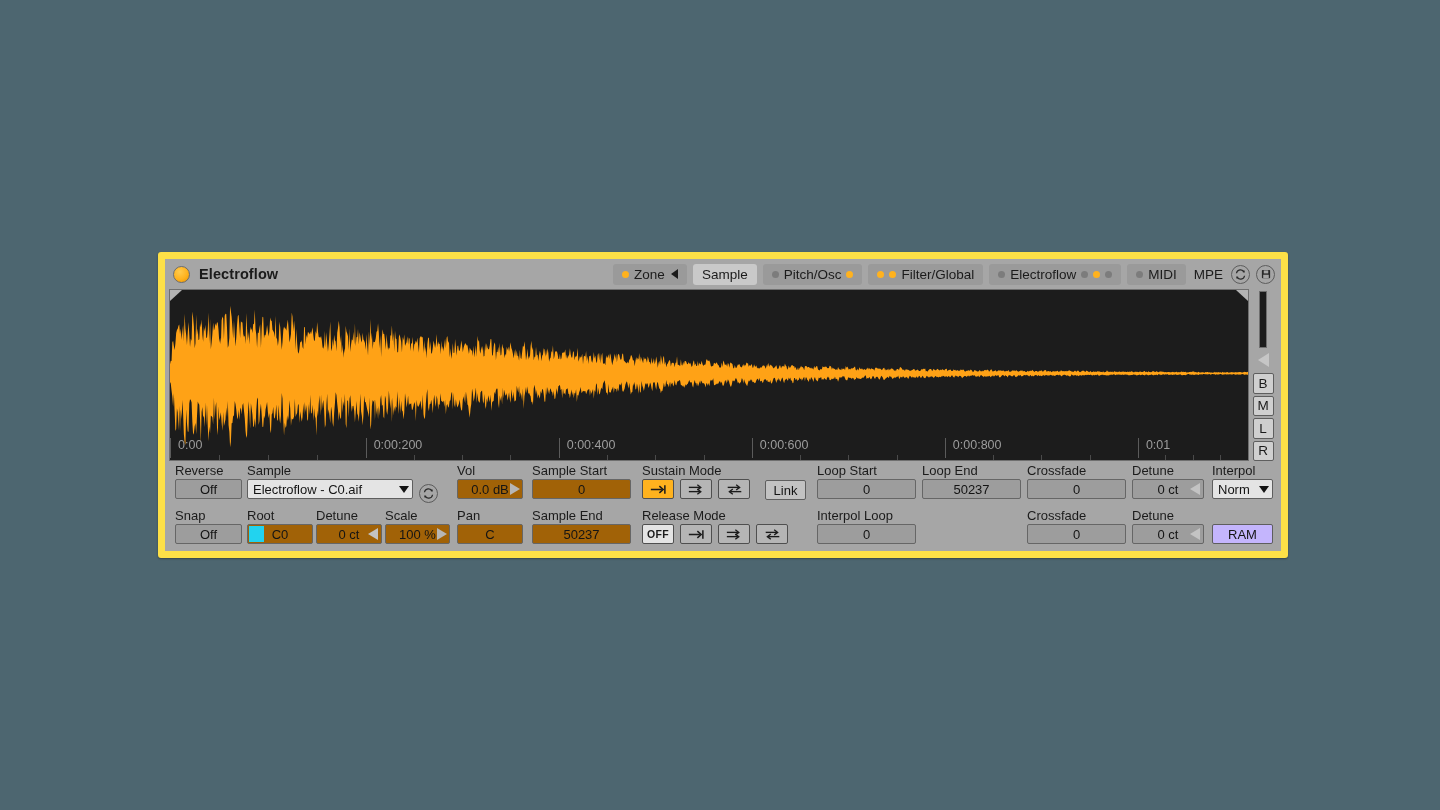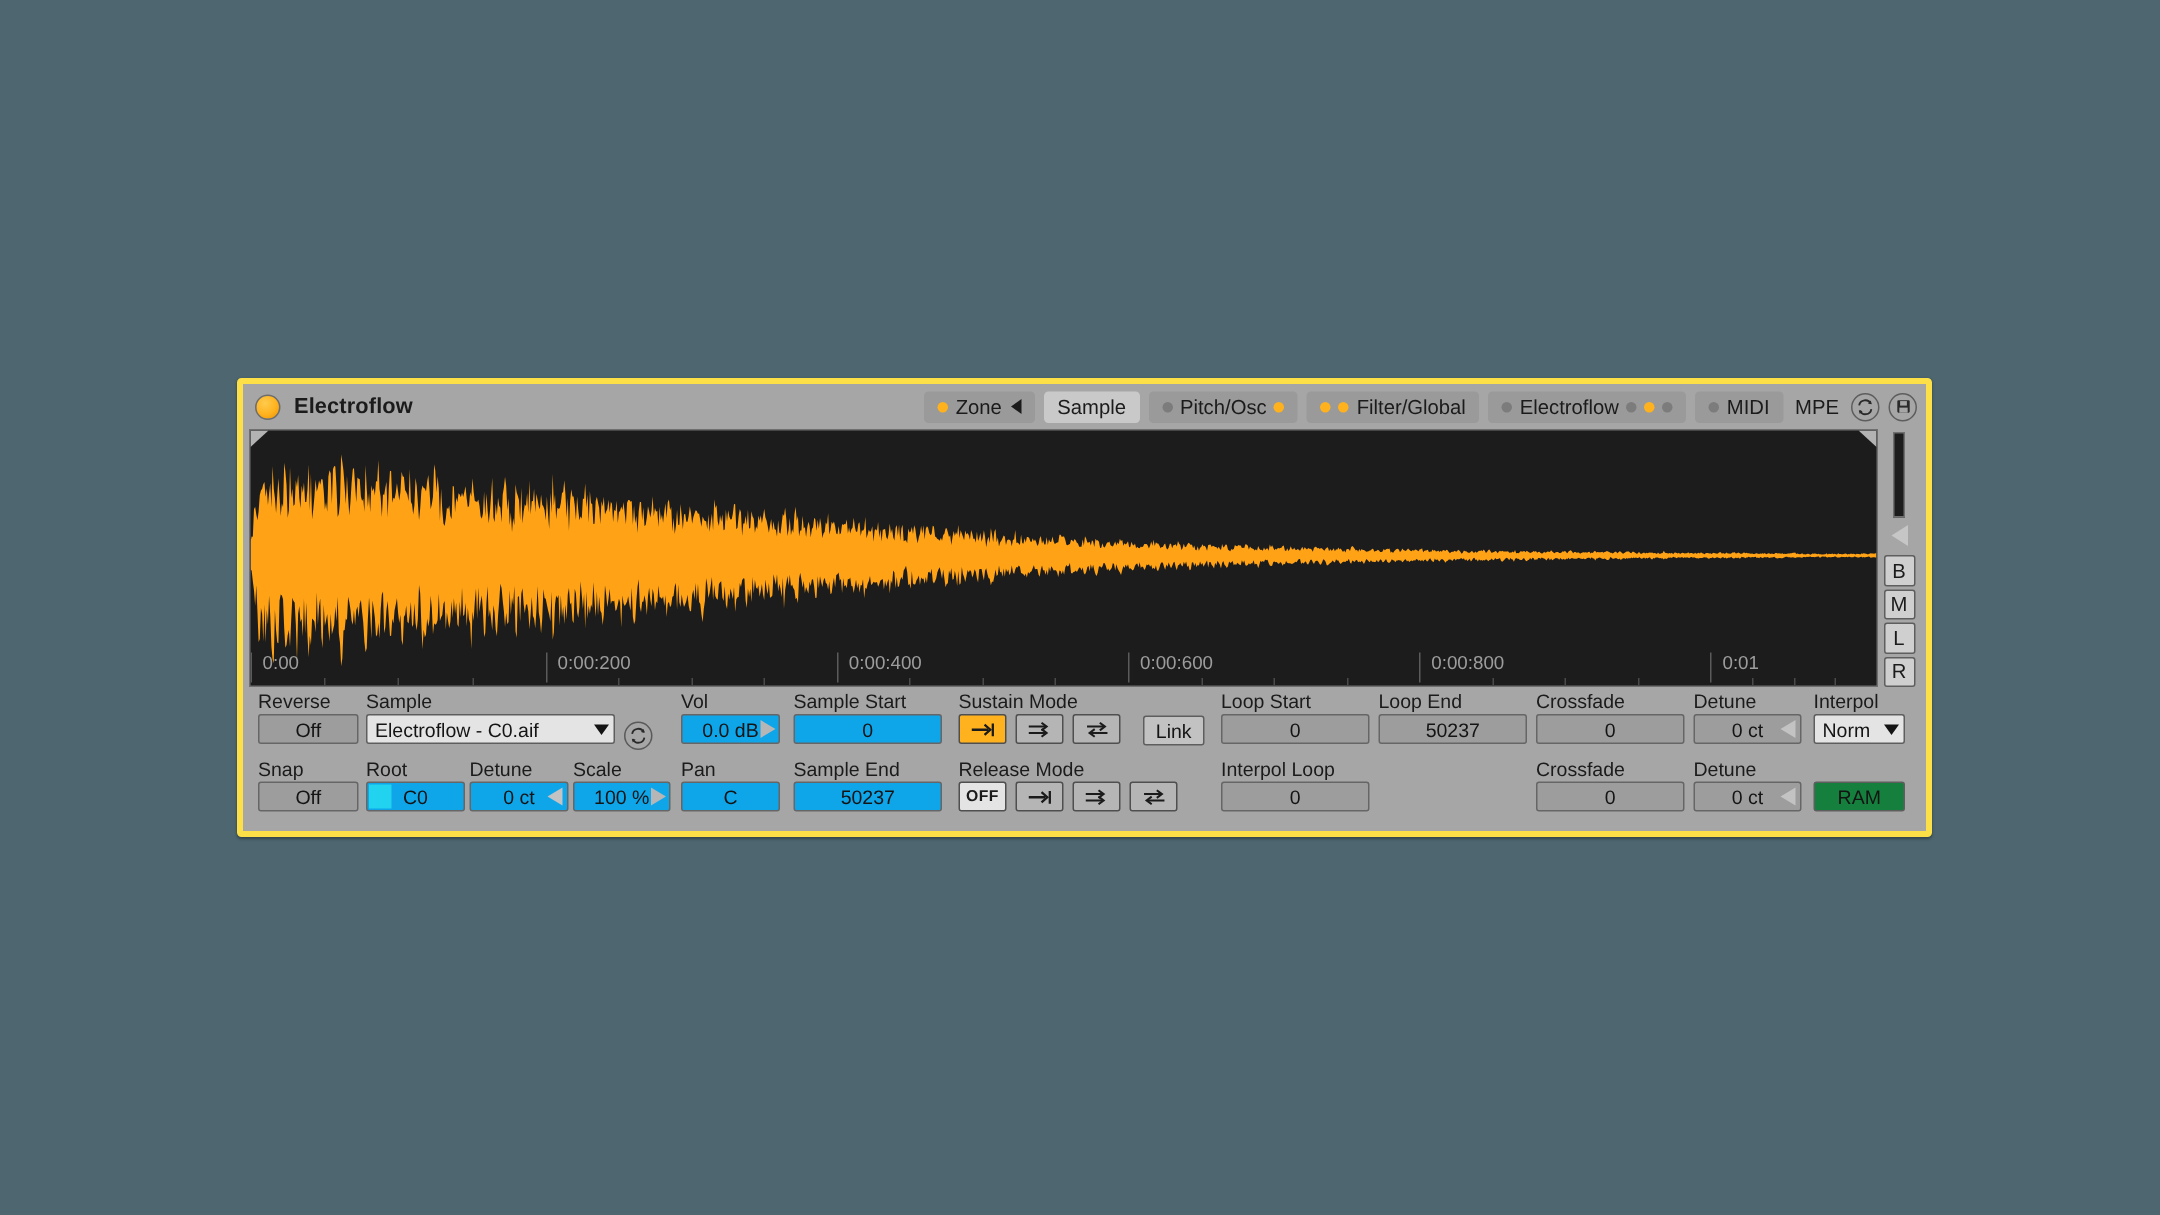--- a/index.html
+++ b/index.html
@@ -10,21 +10,21 @@
     font-family: "Liberation Sans", sans-serif;
     overflow: hidden;
   }
 
   
   #device {
     position: absolute;
     left: 158px; top: 252px;
     width: 1130px; height: 306px;
     background: #a6a6a6;
-    border: 4px solid #fde047;
+    border: 7px solid #fde047;
     border-radius: 3px;
     box-shadow: 0 1px 2px rgba(0,0,0,.35);
   }
 
   
   #titlebar {
     position: relative;
     height: 30px;
     background: #a6a6a6;
     display: flex;
@@ -182,21 +182,21 @@
     height: 20px;
     background: #9d9d9d;
     border: 1px solid #666;
     border-radius: 2px;
     display: flex; align-items: center; justify-content: center;
     font-size: 13px; color: #141414;
     white-space: nowrap;
     cursor: ns-resize;
     position: relative;
   }
-  .field.light { background: #0ea5e9; }
+  .field.light { background: #a16207; }
   .field.btn { cursor: pointer; }
   .field .ct-wedge {
     position: absolute; right: 3px; top: 50%;
     width: 0; height: 0;
     transform: translateY(-50%);
     border-top: 6px solid transparent;
     border-bottom: 6px solid transparent;
     border-right: 10px solid #c3c3c3;
   }
   .field .sc-wedge {
@@ -248,21 +248,21 @@
     width: 41px; height: 20px;
     background: #c2c2c2;
     border: 1px solid #5e5e5e;
     border-radius: 2px;
     display: flex; align-items: center; justify-content: center;
     font-size: 13px; color: #141414;
     cursor: pointer;
   }
   .rambtn {
     width: 61px; height: 20px;
-    background: #15803d;
+    background: #c4b5fd;
     border: 1px solid #5e5e5e;
     border-radius: 2px;
     display: flex; align-items: center; justify-content: center;
     font-size: 13px; color: #141414;
     cursor: pointer;
   }
   .hotswap {
     width: 19px; height: 19px; border-radius: 50%;
     border: 1px solid #5a5a5a; background: #a6a6a6;
     display: flex; align-items: center; justify-content: center;

